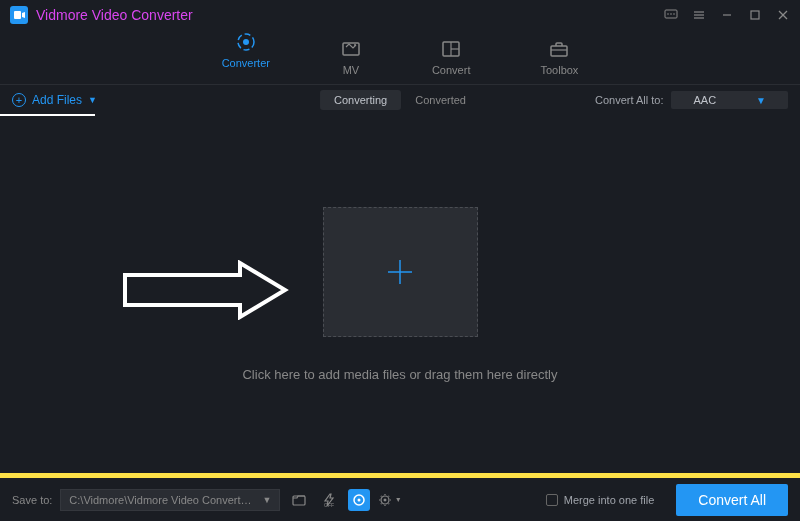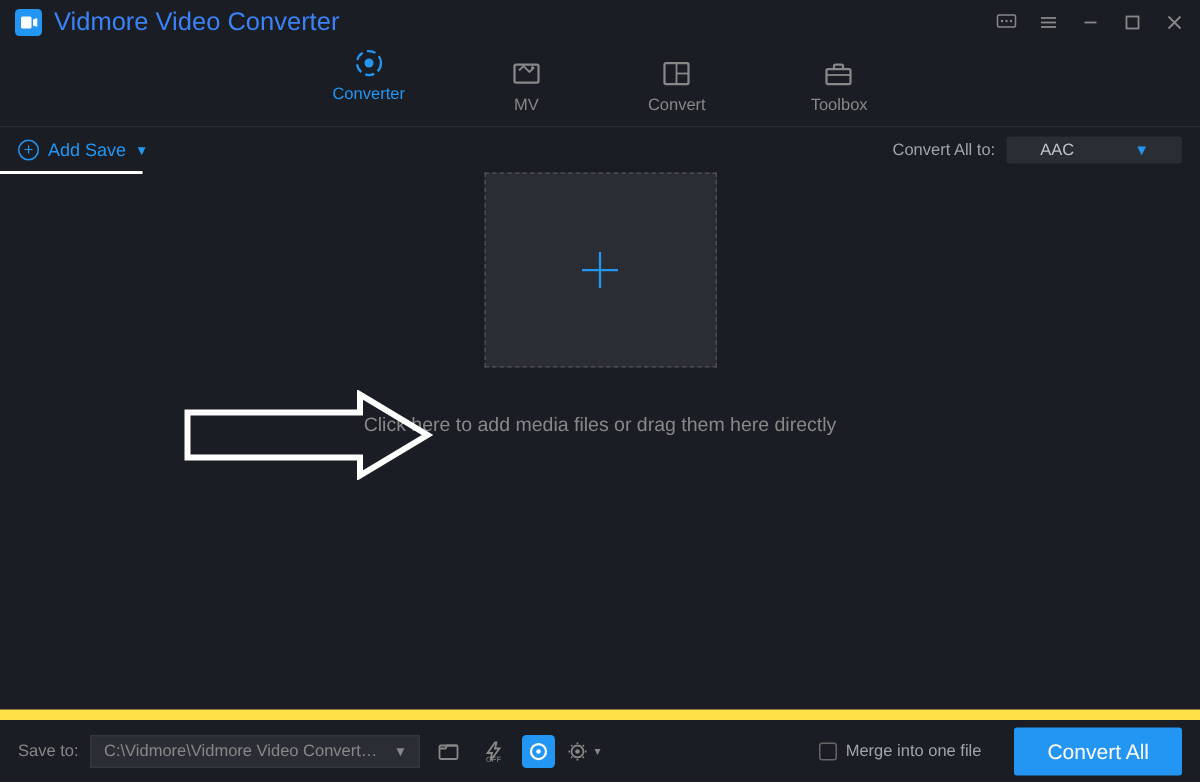--- a/index.html
+++ b/index.html
@@ -1,44 +1,44 @@
 <!DOCTYPE html>
 <html><head>
 <meta charset="utf-8">
 <style>
 *{margin:0;padding:0;box-sizing:border-box;font-family:-apple-system,BlinkMacSystemFont,'Segoe UI',Arial,sans-serif}
 body{width:800px;height:521px;background:#1a1d23;color:#a0a4ab;overflow:hidden}
 .titlebar{height:30px;display:flex;align-items:center;padding:0 10px;background:#1a1d23}
 .logo{width:18px;height:18px;background:#2396f3;border-radius:3px;margin-right:8px;display:flex;align-items:center;justify-content:center}
 .logo svg{width:12px;height:12px}
-.title{font-size:17px;color:#3b82f6}
+.title{font-size:14px;color:#d946ef}
 .win-controls{margin-left:auto;display:flex;gap:14px;align-items:center}
 .win-btn{width:14px;height:14px;display:flex;align-items:center;justify-content:center;cursor:pointer;color:#888}
 .tabs{height:55px;display:flex;justify-content:center;align-items:center;gap:50px;border-bottom:1px solid #2a2d33}
 .tab{display:flex;flex-direction:column;align-items:center;gap:4px;cursor:pointer;padding:4px 10px}
 .tab-icon{width:22px;height:22px;display:flex;align-items:center;justify-content:center}
 .tab-label{font-size:11px;color:#888}
 .tab.active .tab-label{color:#2396f3}
 .tab.active .tab-icon{color:#2396f3}
 .tab.active{border-bottom:2px solid #2396f3;margin-bottom:-1px;padding-bottom:18px}
 .subbar{height:30px;display:flex;align-items:center;padding:0 12px;background:#1a1d23;position:relative}
 .add-files{display:flex;align-items:center;gap:6px;color:#2396f3;font-size:12px;cursor:pointer}
 .add-files .plus{width:14px;height:14px;border:1.5px solid #2396f3;border-radius:50%;display:flex;align-items:center;justify-content:center;font-size:11px;line-height:1}
 .underline{position:absolute;left:0;bottom:-1px;width:95px;height:2px;background:#fff}
 .subtabs{position:absolute;left:50%;transform:translateX(-50%);display:flex;gap:0}
 .subtab{padding:4px 14px;font-size:11px;color:#888;cursor:pointer;border-radius:3px}
 .subtab.active{background:#2a2d33;color:#c0c4cb}
 .convert-to{margin-left:auto;display:flex;align-items:center;gap:8px;font-size:11px}
 .select{background:#2a2d33;padding:3px 22px;border-radius:2px;display:flex;align-items:center;gap:40px;cursor:pointer;color:#c0c4cb;font-size:11px}
 .select .chev{color:#2396f3;font-size:10px}
-.main{height:358px;display:flex;flex-direction:column;align-items:center;justify-content:flex-start;position:relative}
+.main{height:358px;display:flex;flex-direction:column;align-items:center;justify-content:center;position:relative}
 .dropzone{width:155px;height:130px;border:1px dashed #4a4d53;background:#2a2d33;display:flex;align-items:center;justify-content:center;cursor:pointer}
 .hint{margin-top:30px;font-size:13px;color:#888}
 .arrow-annot{position:absolute;left:120px;top:145px;pointer-events:none}
-.footer{height:48px;border-top:7px solid #fde047;display:flex;align-items:center;padding:0 12px;gap:8px}
+.footer{height:48px;border-top:5px solid #fde047;display:flex;align-items:center;padding:0 12px;gap:8px}
 .save-label{font-size:11px;color:#888}
 .path-input{background:#2a2d33;border:1px solid #34373d;padding:4px 8px;font-size:11px;color:#888;width:220px;display:flex;align-items:center;justify-content:space-between}
 .foot-icon{width:22px;height:22px;display:flex;align-items:center;justify-content:center;cursor:pointer;color:#888;border-radius:3px}
 .foot-icon.accent{background:#2396f3;color:#fff}
 .merge{margin-left:auto;display:flex;align-items:flex-start;gap:6px;font-size:11px;cursor:pointer}
 .merge .cb{width:12px;height:12px;border:1px solid #666;border-radius:2px}
 .convert-btn{background:#2396f3;color:#fff;padding:8px 22px;font-size:14px;border-radius:2px;cursor:pointer;margin-left:14px}
 svg{display:block}
 </style>
 </head>
@@ -125,24 +125,28 @@
           <line x1="3" y1="12" x2="19" y2="12" stroke="#888" stroke-width="1.2"></line>
         </svg>
       </div>
     <div class="tab-label">Toolbox</div>
   </div>
 </div>
 
 <div class="subbar">
   <div class="add-files">
     <div class="plus">+</div>
-    <span>Add Save</span>
+    <span>Add Files</span>
     <span style="font-size:9px">▼</span>
   </div>
   <div class="underline"></div>
+  <div class="subtabs">
+    <div class="subtab active">Converting</div>
+    <div class="subtab">Converted</div>
+  </div>
   <div class="convert-to">
     <span>Convert All to:</span>
     <div class="select">
       <span>AAC</span>
       <span class="chev">▼</span>
     </div>
   </div>
 </div>
 
 <div class="main">

